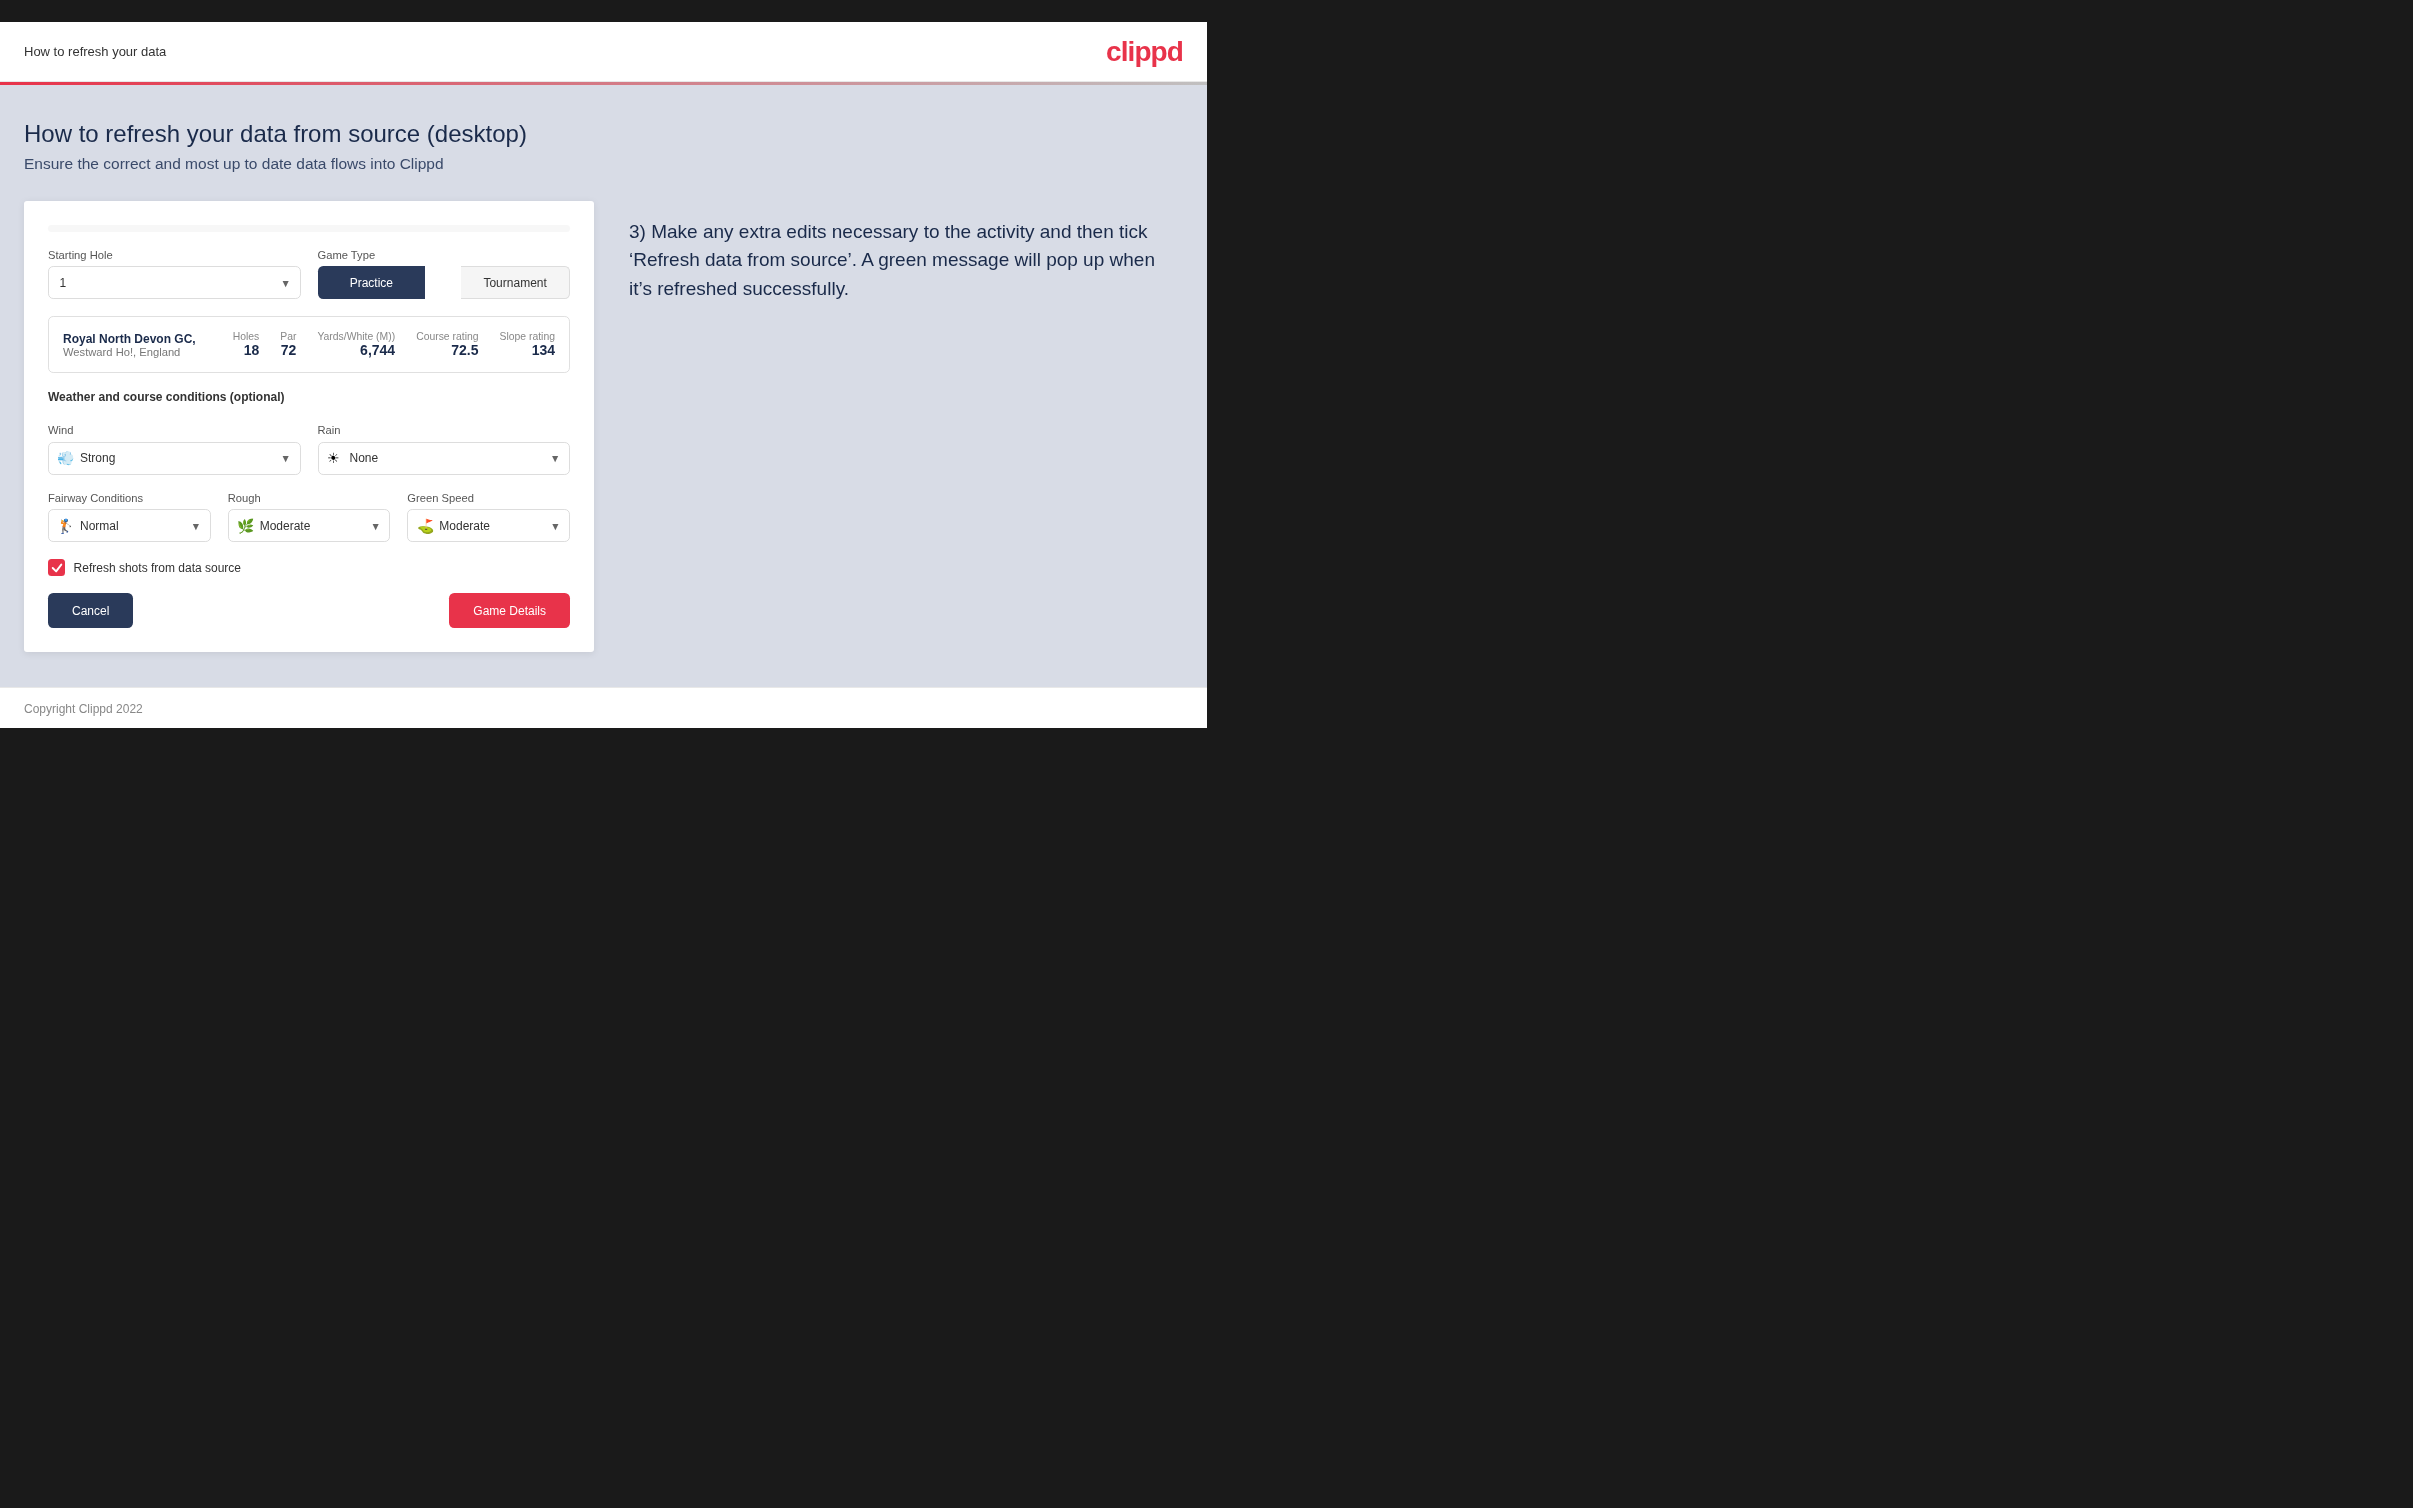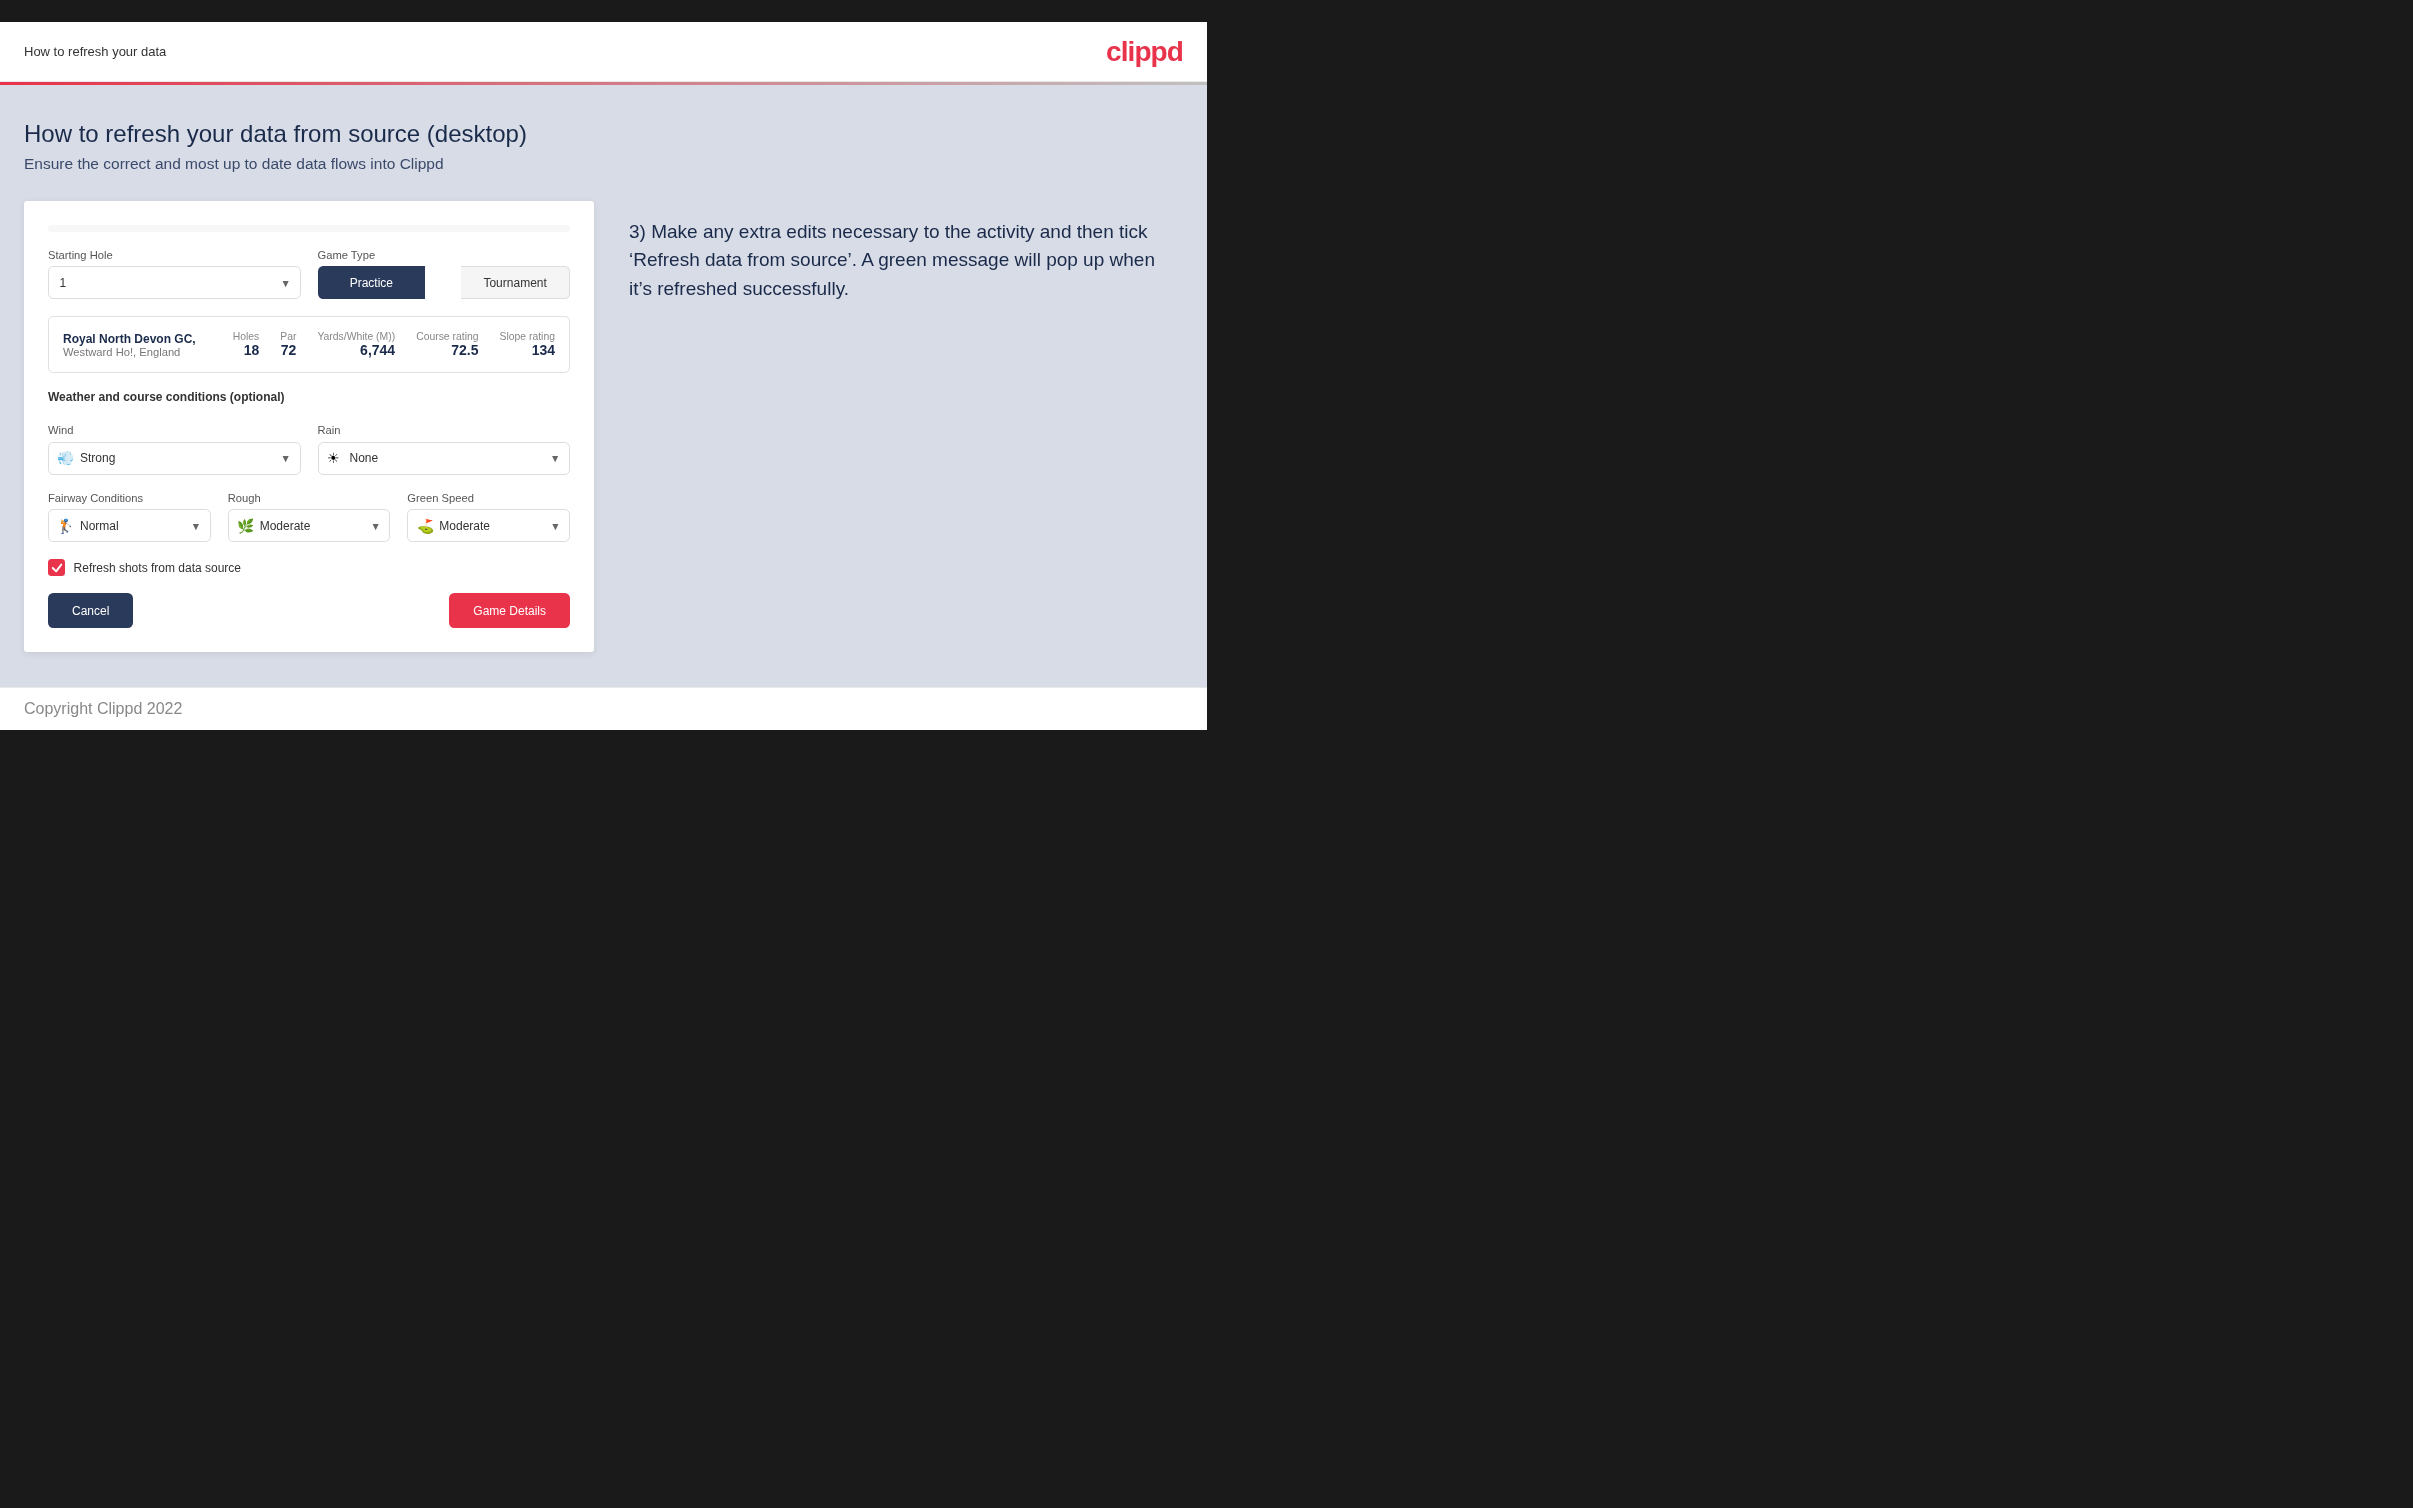--- a/index.html
+++ b/index.html
@@ -261,21 +261,21 @@
       color: #1a2a4a;
       line-height: 1.5;
       font-weight: 400;
     }
     .footer {
       background: #fff;
       padding: 12px 24px;
       border-top: 0.9px solid #e8e8e8;
     }
     .footer-text {
-      font-size: 16px;
+      font-size: 12px;
       color: #888;
     }
   </style>
 </head>
 <body>
 
 <div class="top-bar"></div>
 
 <div class="header">
   <span class="header-title">How to refresh your data</span>

